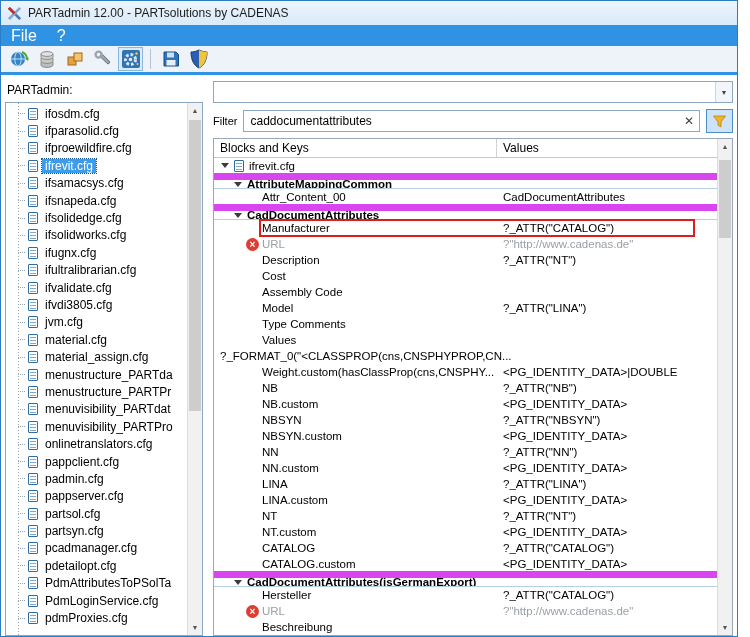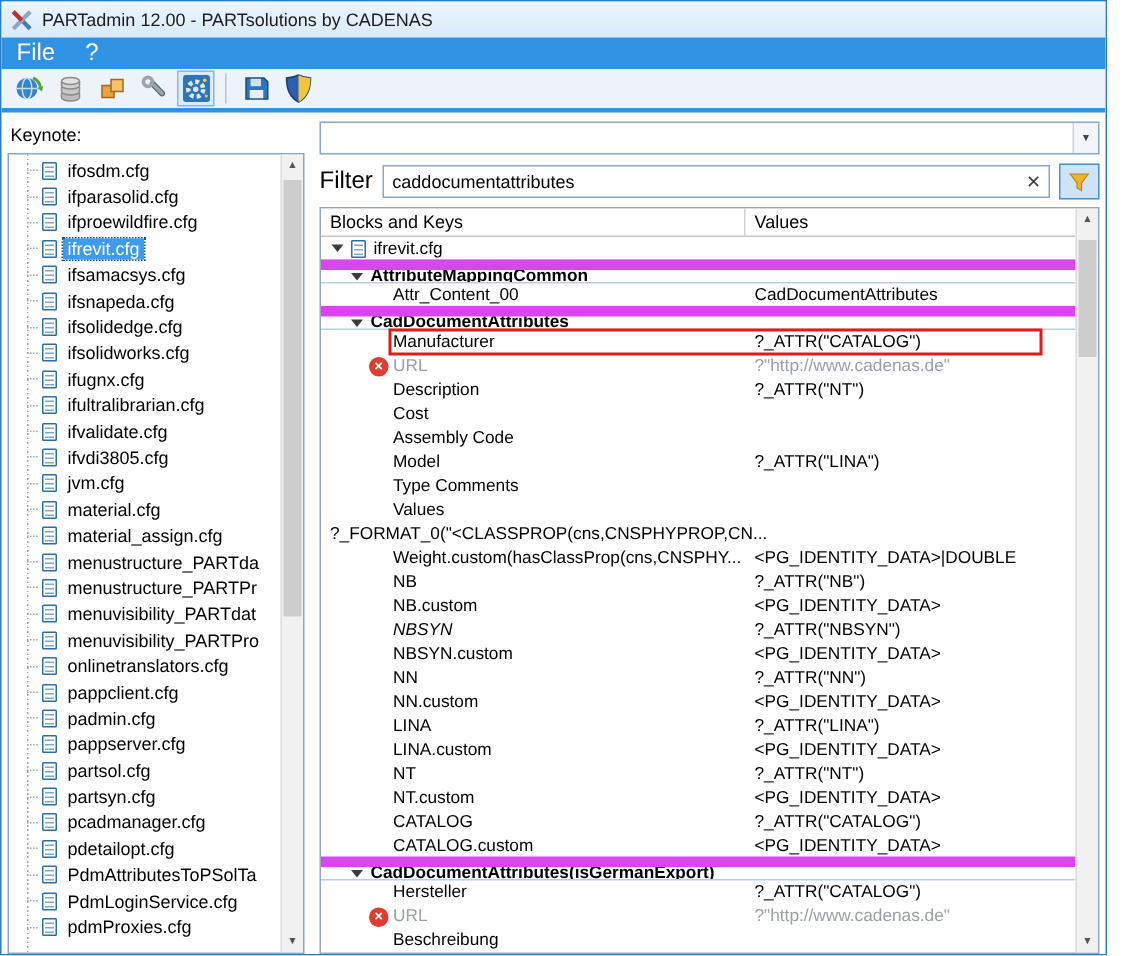--- a/index.html
+++ b/index.html
@@ -58,21 +58,21 @@
   .thumb-table { top:6px; height:78px; }
 
   
   .right-panel { flex:1; display:flex; flex-direction:column; min-width:0; min-height:0; }
   .combo { flex:0 0 22px; border:1px solid #8ca8c0; background:#fff; display:flex; }
   .combo-input { flex:1; border:0; outline:0; font-size:12px; padding:0 5px; font-family:inherit; min-width:0; }
   .combo-btn { flex:0 0 17px; display:flex; align-items:center; justify-content:center;
                font-size:7px; color:#444; background:#f2f6fa; border-left:1px solid #c9d5e1; cursor:pointer; }
 
   .filter-row { flex:0 0 24px; display:flex; align-items:center; gap:6px; margin-top:6px; }
-  .filter-label { font-size:16px; }
+  .filter-label { font-size:11px; }
   .filter-field { flex:1; height:22px; border:1px solid #8ca8c0; background:#fff;
                   display:flex; align-items:center; min-width:0; }
   .filter-input { flex:1; border:0; outline:0; font-size:12px; padding:0 6px; font-family:inherit; min-width:0; }
   .filter-clear { flex:0 0 20px; text-align:center; font-size:12px; color:#444; cursor:pointer; }
   .filter-btn { flex:0 0 27px; height:24px; border:1px solid #4a90d0; background:#cfe3f7;
                 display:flex; align-items:center; justify-content:center; cursor:pointer; }
 
   
   .table-wrap { flex:1; margin-top:5px; border:1px solid #98a8b8; display:flex; overflow:hidden; }
   .table-main { flex:1; display:flex; flex-direction:column; min-width:0; overflow:hidden; }
@@ -186,21 +186,21 @@
           <path d="M9 1 C12 2.5 15 3 17 3 C17 11 14 16.5 9 19 C4 16.5 1 11 1 3 C3 3 6 2.5 9 1 Z" fill="#2b5fb4" stroke="#1a3a70"></path>
           <path d="M9 1 C12 2.5 15 3 17 3 C17 11 14 16.5 9 19 Z" fill="#f0c53c"></path>
         </svg>
       </span>
     </div>
   </div>
 
   <div class="content">
 
     <div class="left-panel">
-      <div class="cat-label">Keynote:</div>
+      <div class="cat-label">PARTadmin:</div>
       <div class="tree-box">
         <div class="tree-list">
             <div class="titem">
               <span class="tconn"></span>
               <span class="doc"></span>
               <span class="tlabel">ifosdm.cfg</span>
             </div>
             <div class="titem">
               <span class="tconn"></span>
               <span class="doc"></span>
@@ -490,21 +490,21 @@
                 <div class="cell-v">?_ATTR("NB")</div>
               </div>
               <div class="trow key">
                 <div class="cell-k" style="padding-left: 32px;">
                   <span class="kspace"></span>
                   <span class="klabel">NB.custom</span>
                 </div>
                 <div class="cell-v">&lt;PG_IDENTITY_DATA&gt;</div>
               </div>
               <div class="trow key">
-                <div class="cell-k" style="padding-left: 32px; font-style: italic;">
+                <div class="cell-k" style="padding-left: 32px;">
                   <span class="kspace"></span>
                   <span class="klabel">NBSYN</span>
                 </div>
                 <div class="cell-v">?_ATTR("NBSYN")</div>
               </div>
               <div class="trow key">
                 <div class="cell-k" style="padding-left: 32px;">
                   <span class="kspace"></span>
                   <span class="klabel">NBSYN.custom</span>
                 </div>

